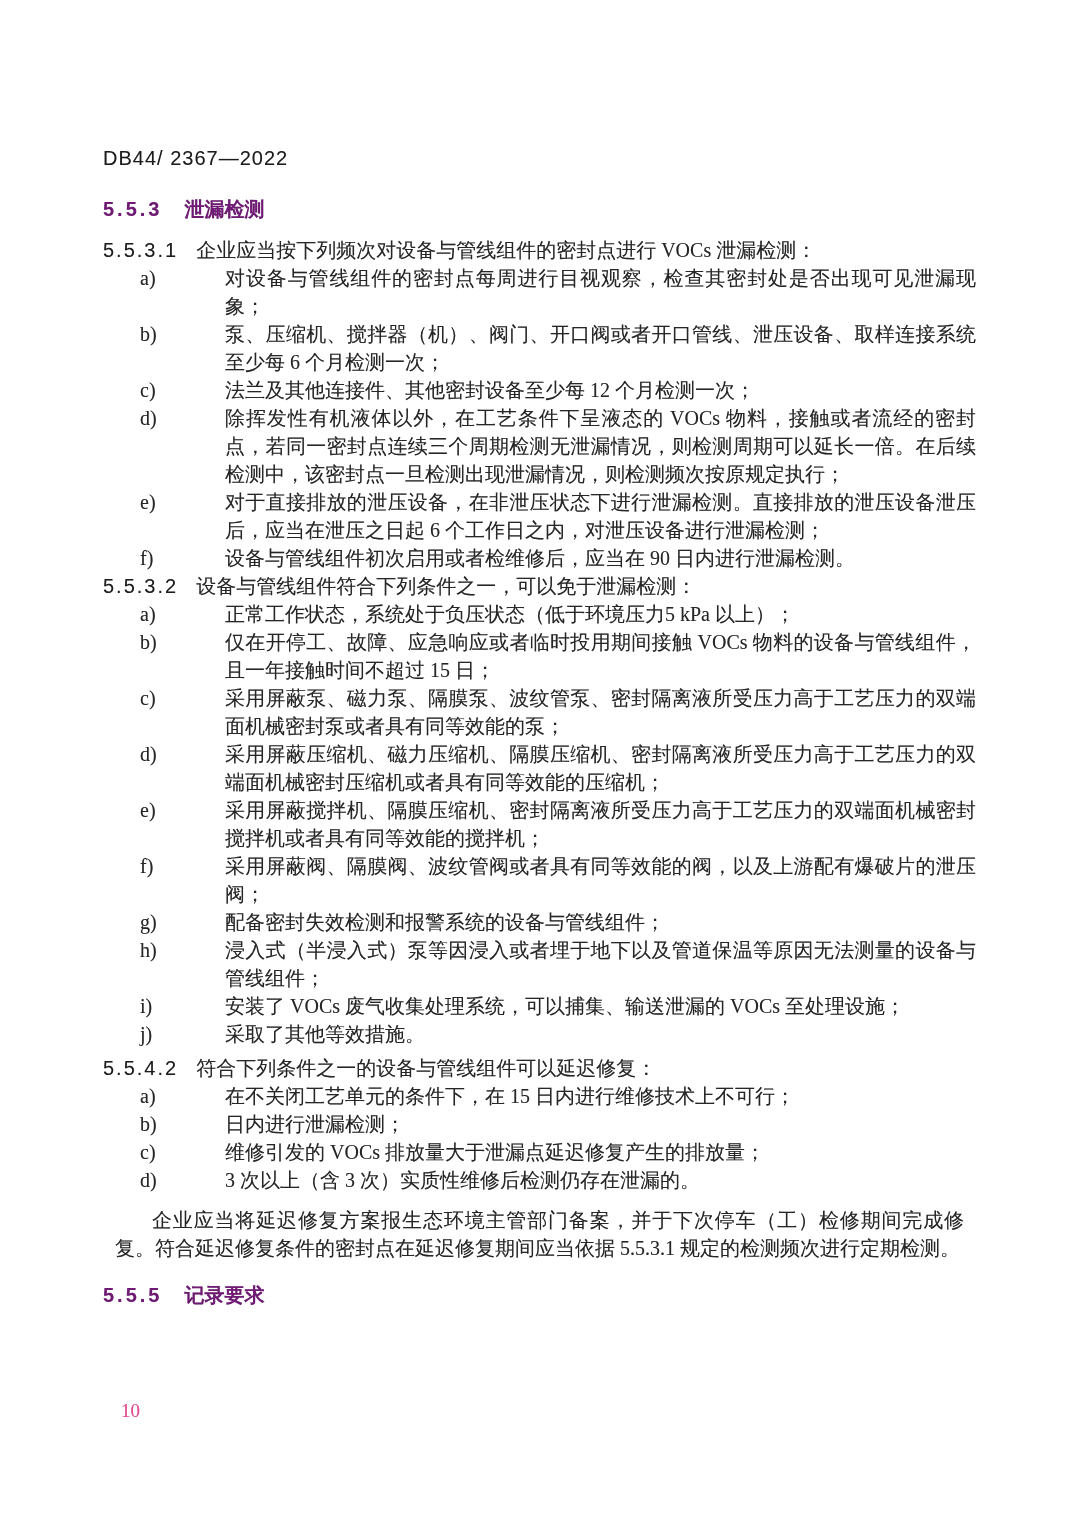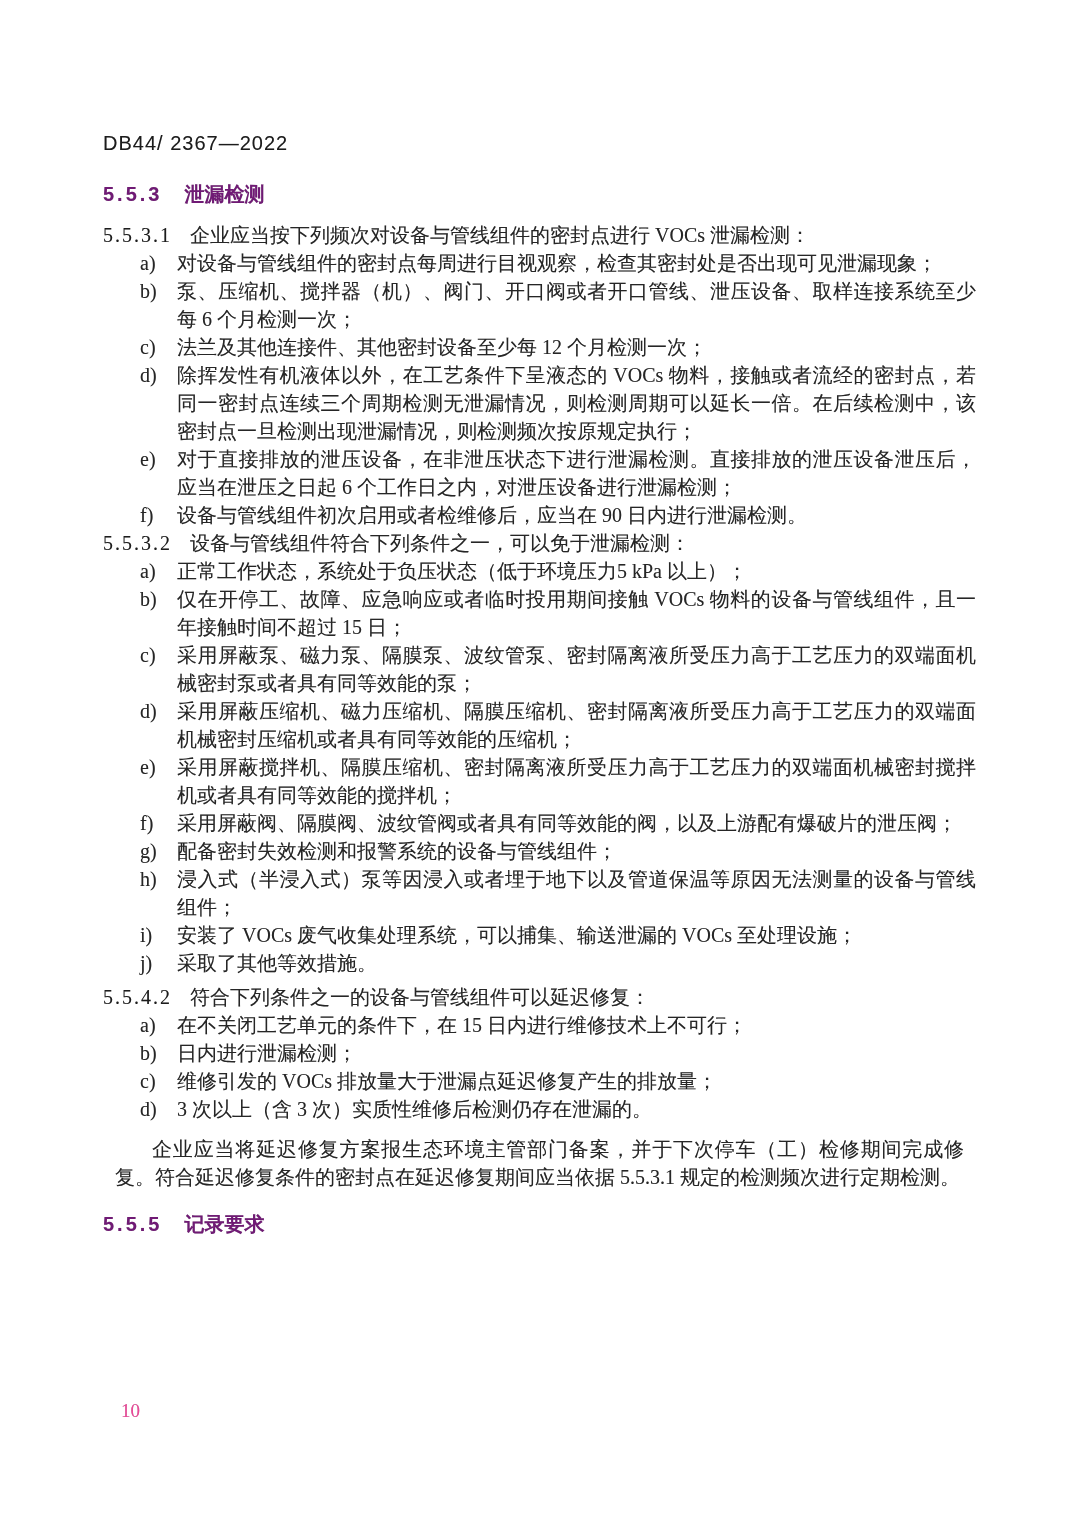--- a/index.html
+++ b/index.html
@@ -9,21 +9,21 @@
     height:1527px;
     background:#ffffff;
     font-family:"Liberation Serif","DejaVu Serif",serif;
     color:#262626;
     overflow:hidden;
     text-shadow:0 0 .5px rgba(45,45,45,.35); 
   }
   .content {
     position:absolute;
     left:103px;
-    top:0;
+    top:15px;
     width:873px;
   }
   .doc-header {
     padding-top:131px;
     font-family:"Liberation Sans","DejaVu Sans",sans-serif;
     font-size:20px;
     line-height:24px;
     letter-spacing:1px;
     color:#1c1c1c;
   }
@@ -40,41 +40,42 @@
   .mt-h3 { margin-top:20px; }
   .clause {
     margin:0;
     font-size:20px;
     line-height:28px;
     text-align:justify;
   }
   .mt-c  { margin-top:14px; }
   .mt-c2 { margin-top:6px; }
   .clause-number {
-    font-family:Liberation Serif, serif;
+    font-family:Liberation Sans, sans-serif;
     letter-spacing:2px;
     margin-right:18px;
     color:#1c1c1c;
     white-space:nowrap;
   }
   .h-num { letter-spacing:3px; margin-right:22px; }
   .olist { }
   .li {
     display:flex;
     font-size:20px;
     line-height:28px;
   }
   .li-label {
     flex:0 0 74px;
     box-sizing:border-box;
     padding-left:37px;
   }
   .li-text {
     flex:1;
     text-align:justify;
+    margin-left:48px;
   }
   .closing {
     margin:12px;
     font-size:20px;
     line-height:28px;
     text-align:justify;
     text-indent:37px;
   }
   .page-number {
     position:absolute;

